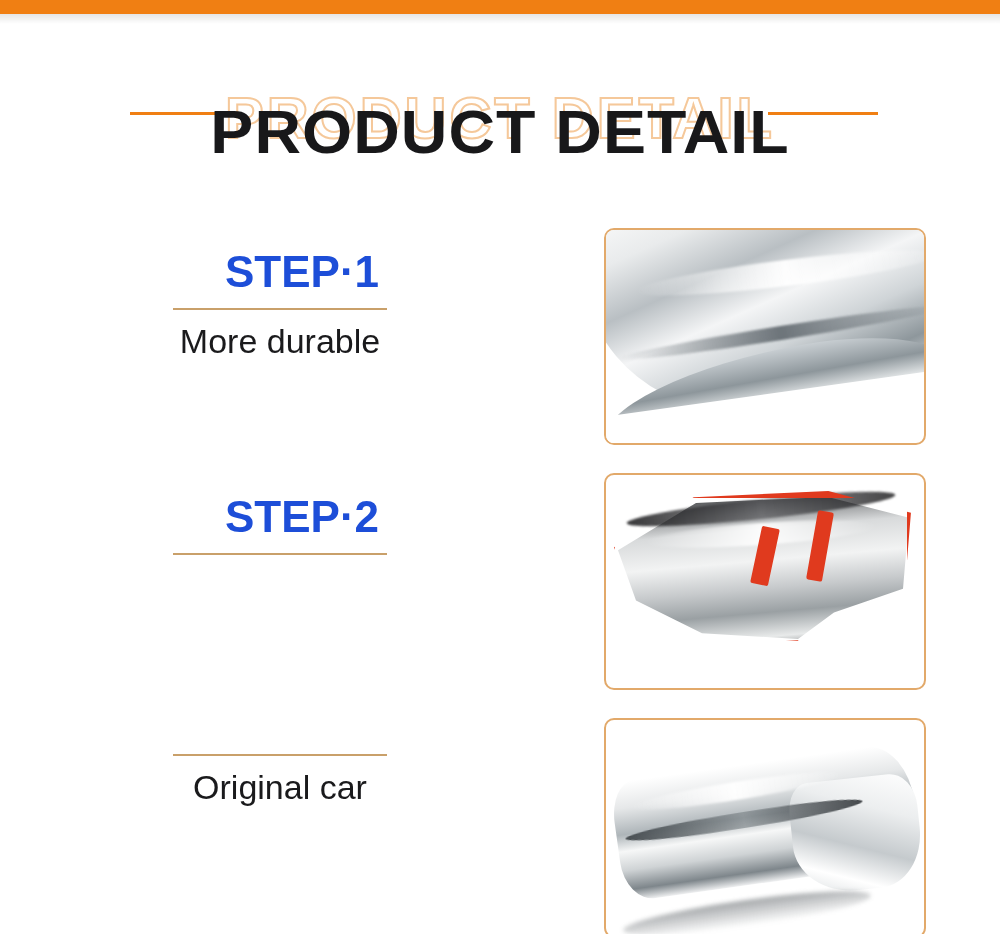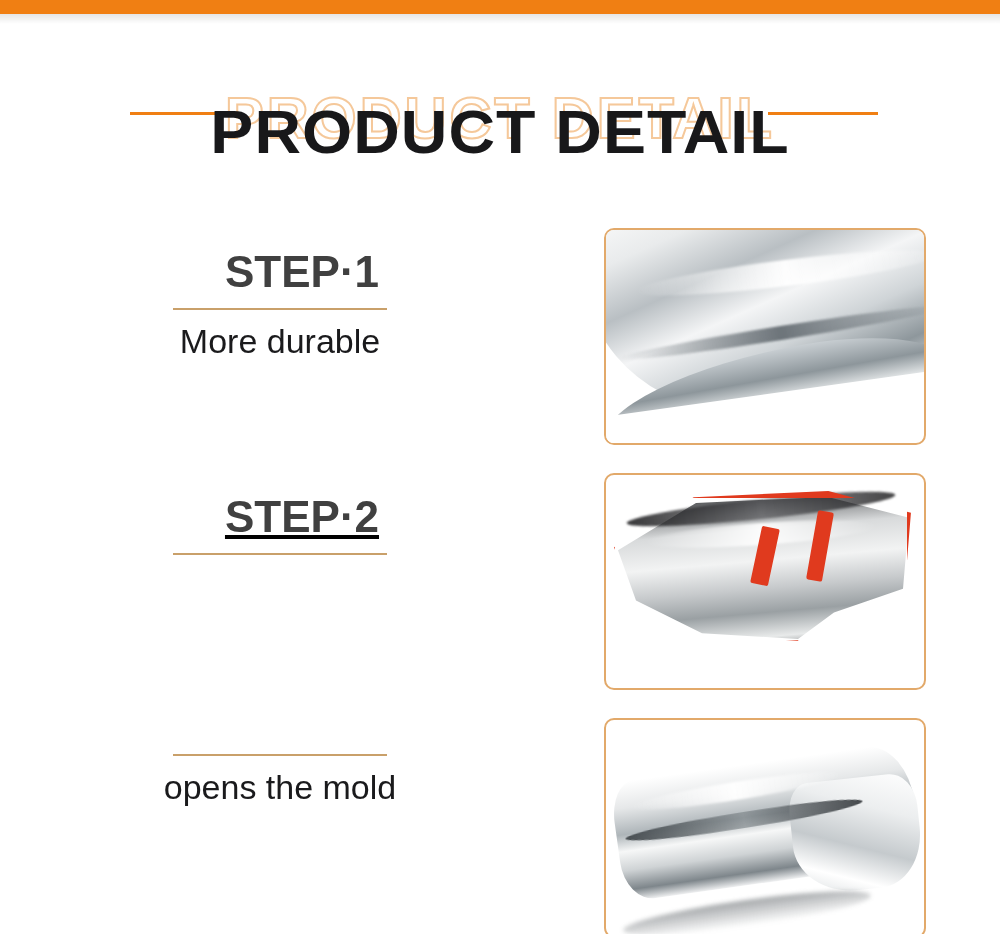--- a/index.html
+++ b/index.html
@@ -98,27 +98,27 @@
     height: 245px;
     display: flex;
     align-items: flex-start;
   }
   .step-text {
     width: 560px;
     text-align: center;
     padding-top: 40px;
     box-sizing: border-box;
   }
-  .step-row.r2 .step-text { padding-top: 40px; text-decoration: underline; }
+  .step-row.r2 .step-text { padding-top: 40px; }
   .step-row.r3 .step-text { padding-top: 40px; }
 
   .step-label {
     font-size: 44px;
     font-weight: bold;
-    color: #404040;
+    color: #1d4ed8;
     letter-spacing: 0px;
     line-height: 1;
     font-family: "Liberation Sans", sans-serif;
     padding-left: 44px;
   }
   .step-underline {
     width: 214px;
     height: 2px;
     background: #c9a06a;
     margin: 14px auto 12px auto;
@@ -333,21 +333,21 @@
         <div class="tape-a"></div>
         <div class="tape-b"></div>
         <div class="tape-c"></div>
       </div>
     </div>
   </div>
 
   <div class="step-row r3">
     <div class="step-text">
       <div class="step-underline"></div>
-      <div class="step-desc">opens the mold</div>
+      <div class="step-desc">Original car</div>
     </div>
     <div class="photo p3">
       <div class="inner">
         <div class="handle"></div>
         <div class="knob"></div>
         <div class="groove"></div>
         <div class="shine"></div>
         <div class="shadow"></div>
       </div>
     </div>

